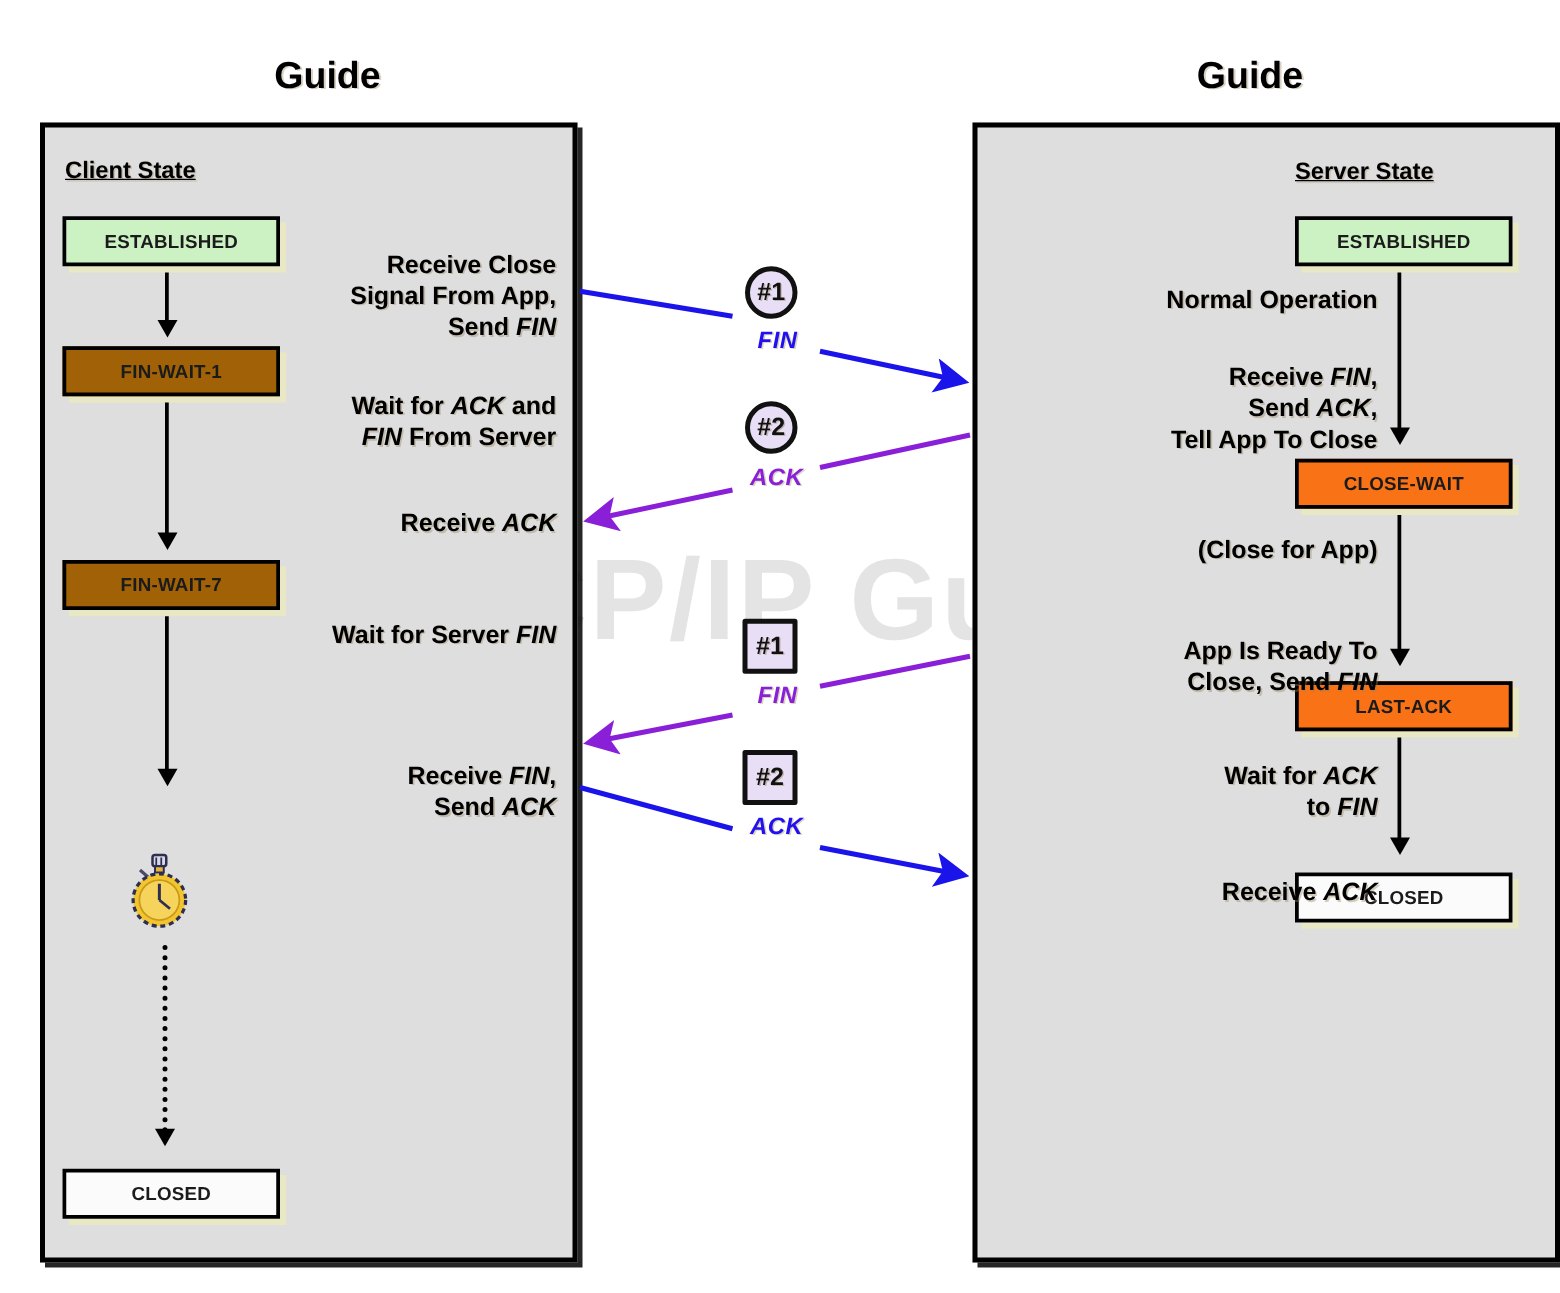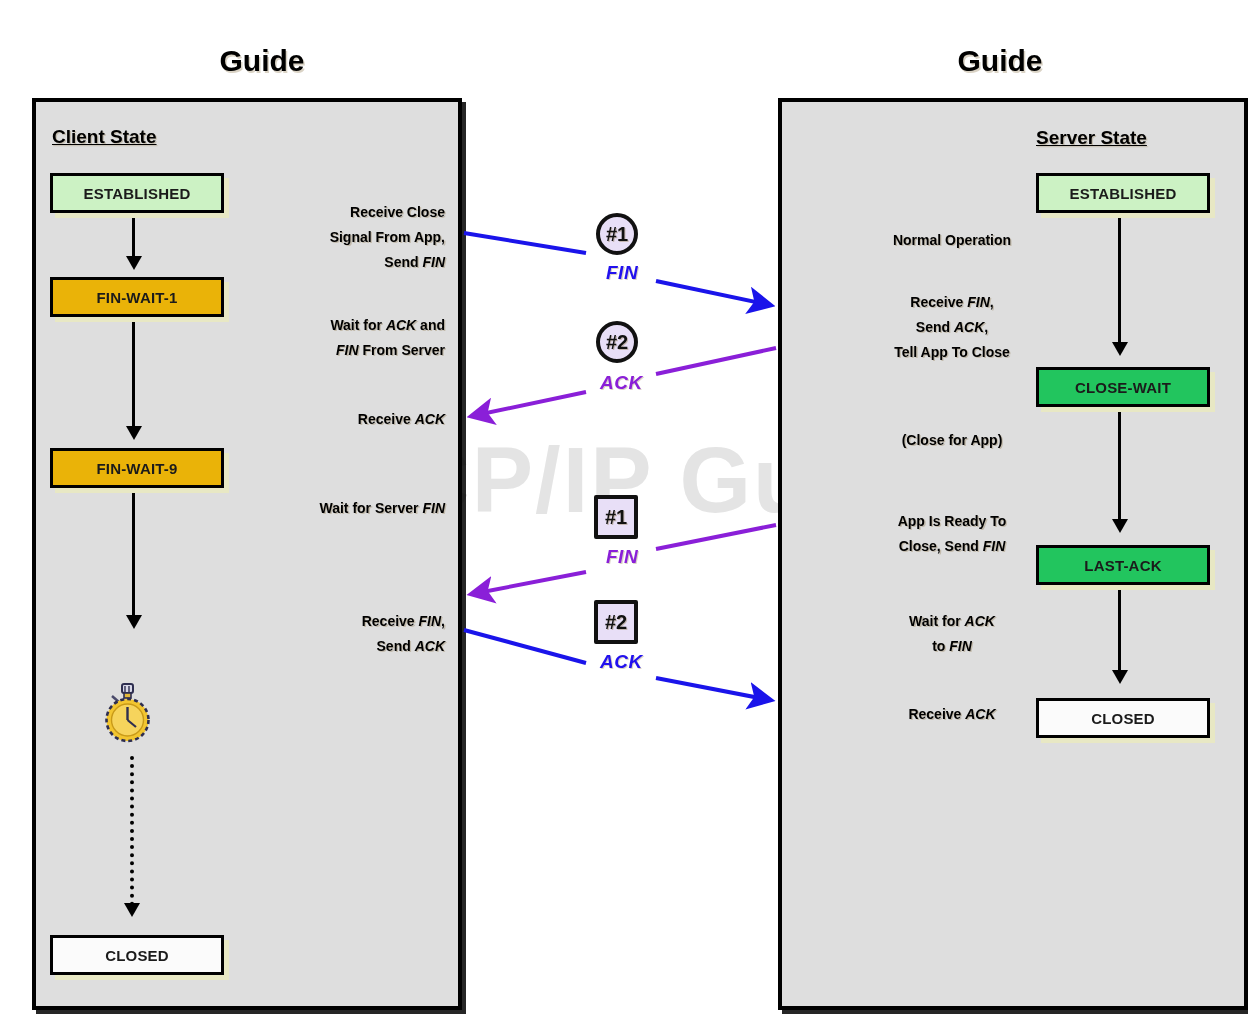--- a/index.html
+++ b/index.html
@@ -32,38 +32,38 @@
                  text-shadow:1.2px 1.2px 0 rgba(150,130,90,.35);}
   #heading-client-state{left:52px;top:126px;}
   #heading-server-state{left:1036px;top:127px;}
 
   
   .state-box{position:absolute;height:34px;width:168px;border:3px solid #000;
              display:flex;align-items:center;justify-content:center;
              font-size:15px;font-weight:bold;color:#1b1b1b;z-index:5;
              box-shadow:5px 5px 0 #e8e8c4;letter-spacing:.2px;}
   .st-green{background:#ccf2c4;}
-  .st-orange{background:#eab308;}
-  .st-pink{background:#22c55e;}
+  .st-orange{background:#a16207;}
+  .st-pink{background:#f97316;}
   .st-white{background:#fbfbfb;}
 
   
   .vline{position:absolute;width:3px;background:#000;z-index:4;}
   .vhead{position:absolute;width:0;height:0;z-index:4;
          border-left:8px solid transparent;border-right:8px solid transparent;
          border-top:14px solid #000;}
   
   .vdot{position:absolute;width:0;border-left:4px dotted #000;z-index:4;}
 
   
-  .flow-text{position:absolute;font-size:14px;font-weight:bold;color:#000;
+  .flow-text{position:absolute;font-size:20px;font-weight:bold;color:#000;
              line-height:25px;z-index:5;white-space:pre-line;
              text-shadow:1.3px 1.3px 0 rgba(150,130,90,.38);}
   .flow-text.right{text-align:right;}
-  .flow-text.left{text-align:center;}
+  .flow-text.left{text-align:right;}
   .flow-text i{font-style:italic;}
 
   
   .marker{position:absolute;z-index:6;display:flex;align-items:center;
           justify-content:center;font-size:20px;font-weight:bold;color:#111;
           background:#e8dff7;border:4px solid #111;
           text-shadow:1.1px 1.1px 0 rgba(150,130,90,.45);}
   .marker.circle{width:34px;height:34px;border-radius:50%;}
   .marker.square{width:36px;height:36px;border-radius:2px;}
   .marker-label{position:absolute;z-index:6;font-size:19px;font-weight:bold;
@@ -89,21 +89,21 @@
   <div class="party-title" id="title-server">Guide</div>
 
   <div class="panel" id="panel-client"></div>
   <div class="panel" id="panel-server"></div>
 
   <div class="state-heading" id="heading-client-state">Client State</div>
   <div class="state-heading" id="heading-server-state">Server State</div>
 
   <div class="state-box st-green" style="left:50px;top:173px;">ESTABLISHED</div>
   <div class="state-box st-orange" style="left:50px;top:277px;">FIN-WAIT-1</div>
-  <div class="state-box st-orange" style="left:50px;top:448px;">FIN-WAIT-9</div>
+  <div class="state-box st-orange" style="left:50px;top:448px;">FIN-WAIT-7</div>
   <div class="state-box st-white" style="left:50px;top:935px;">CLOSED</div>
 
   <div class="vline" style="left:132px;top:216px;height:42px;"></div>
   <div class="vhead" style="left:126px;top:256px;"></div>
   <div class="vline" style="left:132px;top:320px;height:108px;"></div>
   <div class="vhead" style="left:126px;top:426px;"></div>
   <div class="vline" style="left:132px;top:491px;height:126px;"></div>
   <div class="vhead" style="left:126px;top:615px;"></div>
   <div class="vdot" style="left:130px;top:756px;height:150px;"></div>
   <div class="vhead" style="left:124px;top:903px;"></div>

